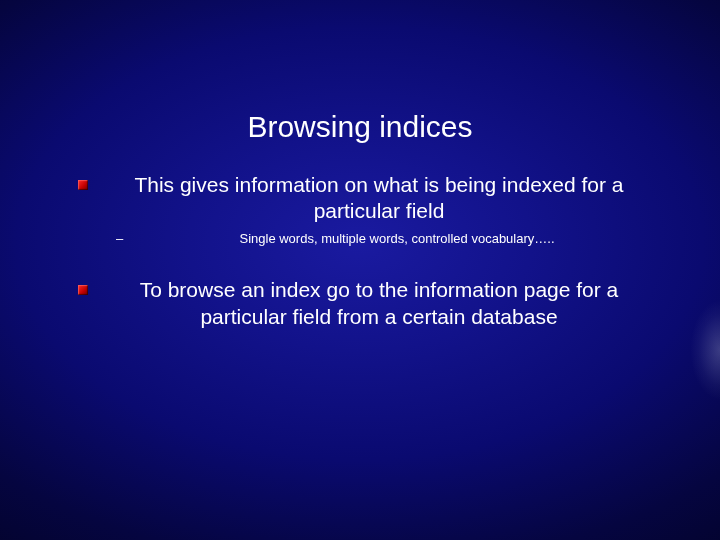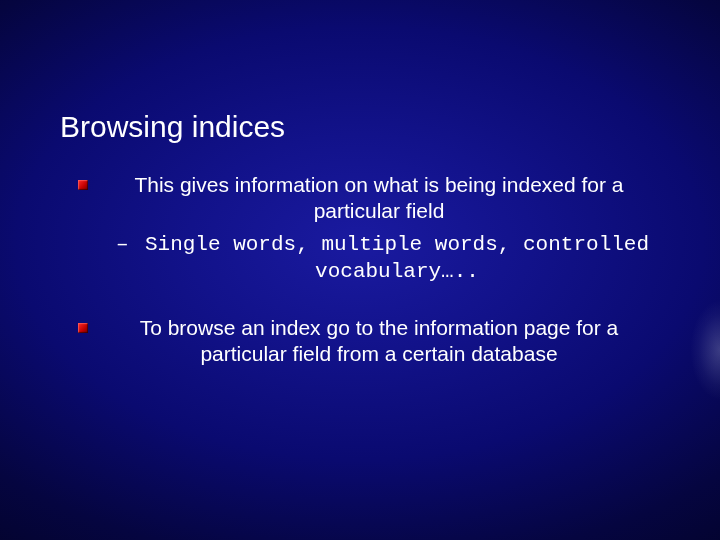--- a/index.html
+++ b/index.html
@@ -34,20 +34,21 @@
   }
   .slide {
     position: relative;
     width: 720px;
     height: 540px;
     box-sizing: border-box;
     padding: 110px 60px 0 60px;
   }
   h1.title {
     margin: 0 0 28px 0;
+    text-align: center;
     font-size: 30px;
     font-weight: normal;
     color: #ffffff;
   }
   ul.level1 {
     list-style: none;
     margin: 0;
     padding: 0 0 0 18px;
   }
   ul.level1 > li {
@@ -74,24 +75,23 @@
   }
   li.spacer::before { display:none; }
   ul.level2 {
     list-style: none;
     margin: 6px 0 0 0;
     padding: 0 0 0 18px;
   }
   ul.level2 > li {
     position: relative;
     padding-left: 18px;
-    font-size: 21px;
+    font-size: 13px;
     line-height: 1.3;
     margin-bottom: 2px;
-    font-family: Liberation Mono, monospace;
   }
   ul.level2 > li::before {
     content: "\2013"; 
     position: absolute;
     left: 0;
     top: 0;
   }
 </style>
 </head>
 <body>

